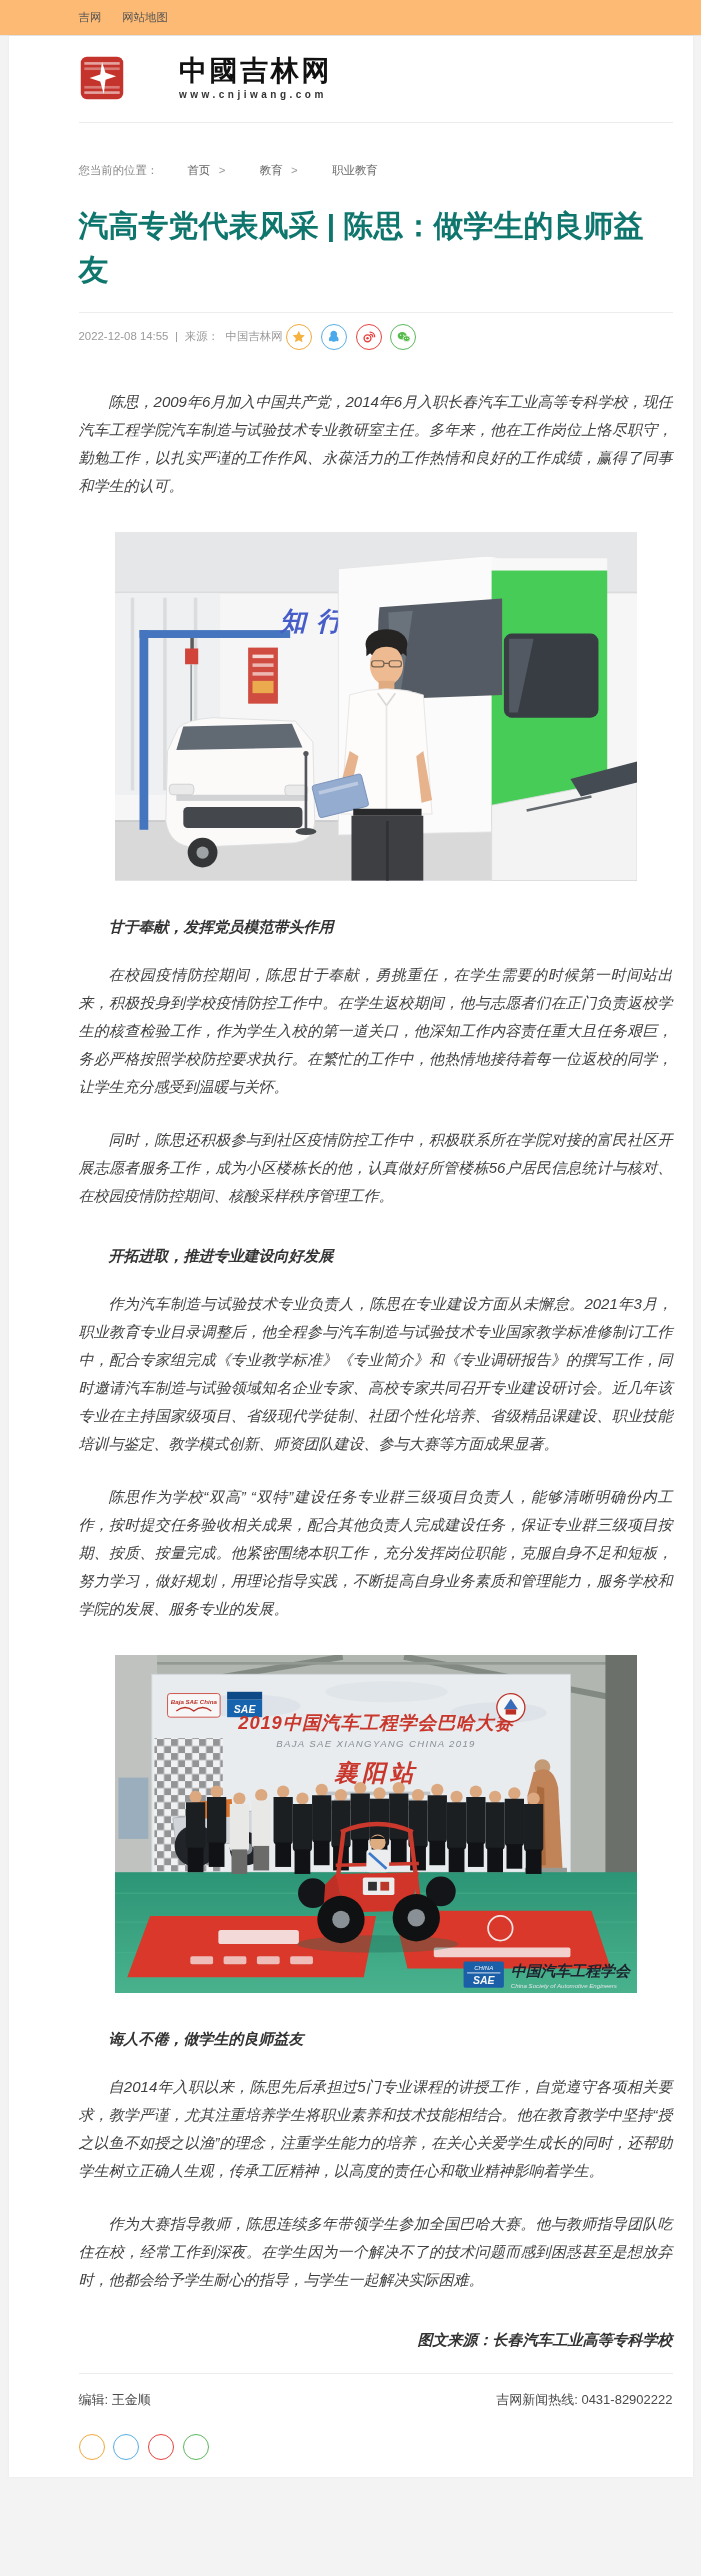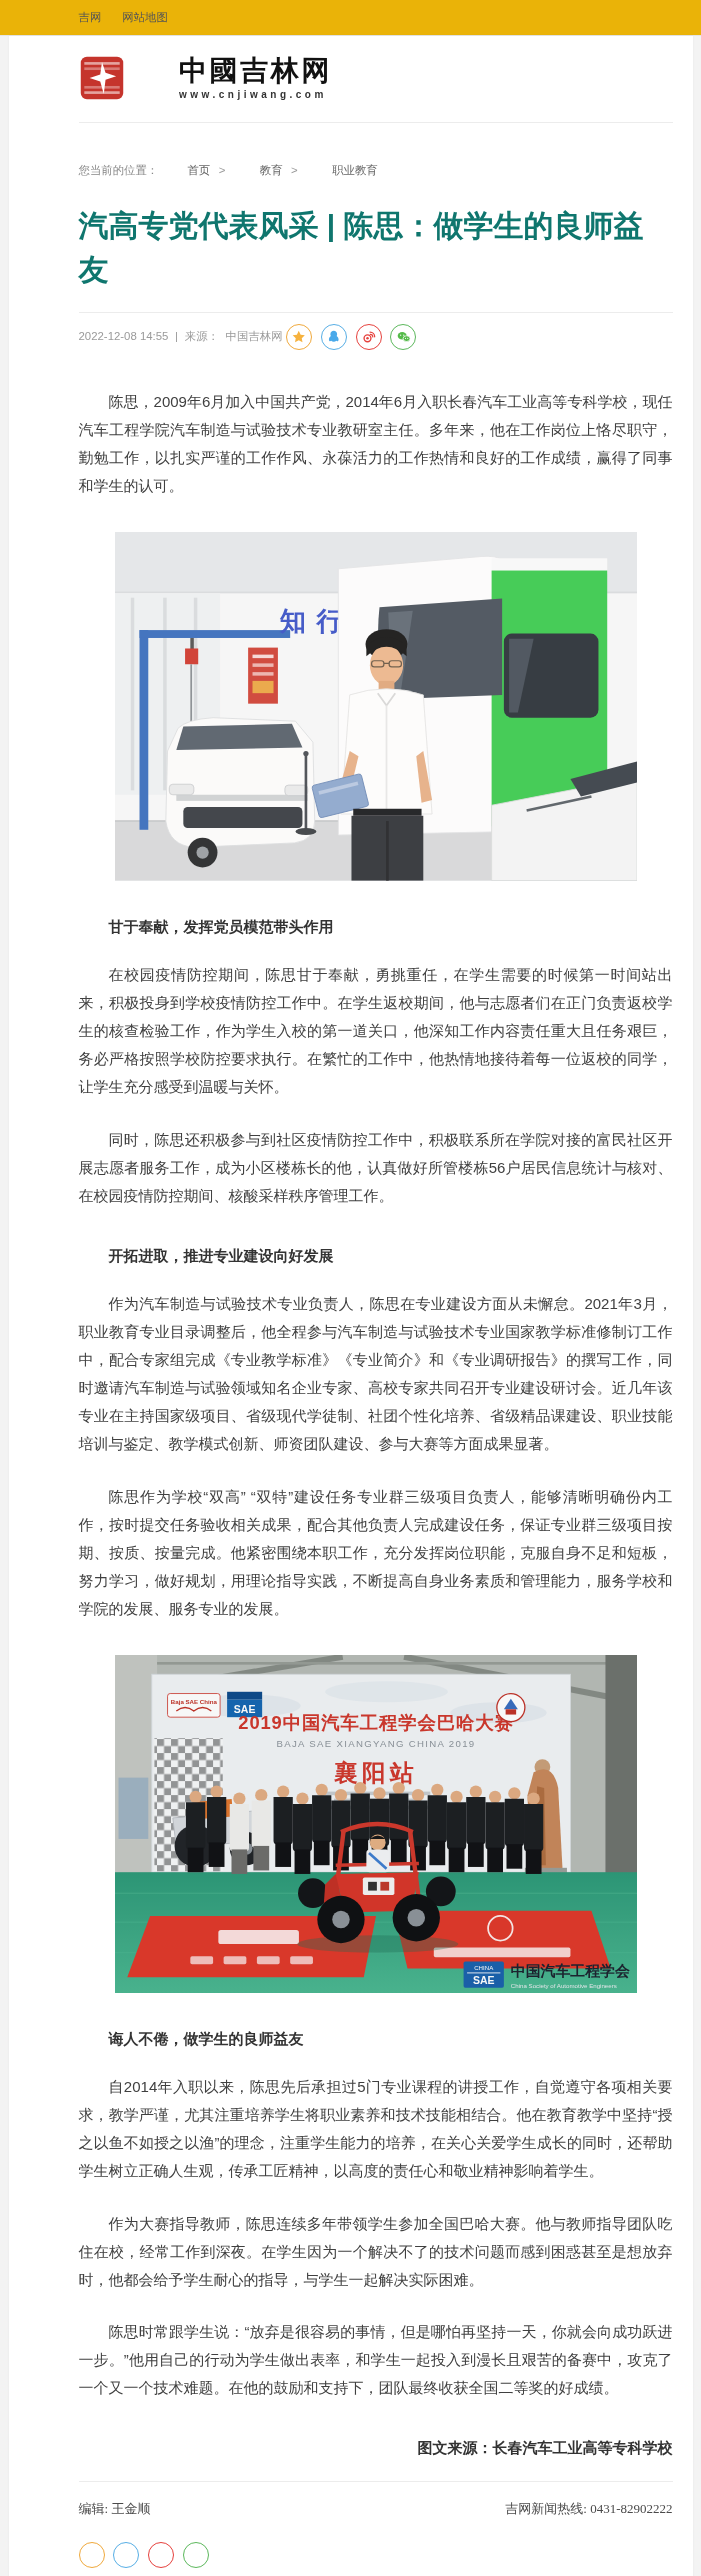--- a/index.html
+++ b/index.html
@@ -6,21 +6,21 @@
   html,body { margin:0; padding:0; }
   body {
     background:#f3f3f3;
     font-family:"Liberation Sans","DejaVu Sans",sans-serif;
     color:#404040;
     width:701px;
     min-height:2576px;
   }
   .topbar {
     height:36px;
-    background:#eab308;
+    background:#fdba74;
     border-bottom:0.9px solid #e5e5e5;
   }
   .topbar-inner {
     width:684px; margin:0 auto; height:100%;
     padding-left:70px;
     display:flex; align-items:center; gap:21px;
     font-size:11.4px; color:#555;
   }
   .topbar-link { cursor:pointer; }
   .card {
@@ -65,38 +65,38 @@
     border:0.9px solid #ccc; background:#fff;
     display:flex; align-items:center; justify-content:center;
     cursor:pointer; padding:0;
   }
   .share-btn.fav { border-color:#f0a93c; }
   .share-btn.qq { border-color:#57aee5; }
   .share-btn.weibo { border-color:#e6413d; }
   .share-btn.wechat { border-color:#5cb85c; }
 
   
-  .article { padding-top:7px; }
+  .article { padding-top:7px;font-style:italic; }
   .article p.body {
     font-size:15px; line-height:28px; color:#404040;
     text-align:justify; text-indent:2em; margin:24.5px 0;
   }
   .article h3.section {
     font-size:15px; color:#333; font-weight:bold;
     text-indent:2em; margin:35px 0 23px; line-height:21px;
   }
   .photo { display:block; margin:32px auto; width:522px; }
   .credit {
     font-size:15px; font-weight:bold; color:#333;
     text-align:right; margin:35px 0 0; line-height:21px;
   }
 
   
   .footer { margin-top:23px; border-top:0.9px solid #ececec; padding:17.5px 0 17.5px; }
-  .footer-row { display:flex; justify-content:space-between; font-size:13px; color:#4a4a4a;font-family:Liberation Serif, serif; }
+  .footer-row { display:flex; justify-content:space-between; font-size:13px; color:#4a4a4a; }
   .footer-share { margin-top:24.5px; }
 </style>
 </head>
 <body>
 
 <div class="topbar">
   <div class="topbar-inner">
     <span class="topbar-link">吉网</span>
     <span class="topbar-link">网站地图</span>
   </div>
@@ -409,21 +409,20 @@
           <text x="421" y="376" text-anchor="middle" font-size="12" font-weight="bold" fill="#fff">SAE</text>
           <text x="452" y="367" font-size="17" font-weight="bold" fill="#1d2430">中国汽车工程学会</text>
           <text x="452" y="380" font-size="7" fill="#e8ecef">China Society of Automotive Engineers</text>
         </g>
         <rect width="596" height="386" fill="#000" opacity="0.03"></rect>
       </svg>
 
       <h3 class="section">诲人不倦，做学生的良师益友</h3>
       <p class="body">自2014年入职以来，陈思先后承担过5门专业课程的讲授工作，自觉遵守各项相关要求，教学严谨，尤其注重培养学生将职业素养和技术技能相结合。他在教育教学中坚持“授之以鱼不如授之以渔”的理念，注重学生能力的培养，在关心关爱学生成长的同时，还帮助学生树立正确人生观，传承工匠精神，以高度的责任心和敬业精神影响着学生。</p>
       <p class="body">作为大赛指导教师，陈思连续多年带领学生参加全国巴哈大赛。他与教师指导团队吃住在校，经常工作到深夜。在学生因为一个解决不了的技术问题而感到困惑甚至是想放弃时，他都会给予学生耐心的指导，与学生一起解决实际困难。</p>
-      <p class="body">陈思时常跟学生说：“放弃是很容易的事情，但是哪怕再坚持一天，你就会向成功跃进一步。”他用自己的行动为学生做出表率，和学生一起投入到漫长且艰苦的备赛中，攻克了一个又一个技术难题。在他的鼓励和支持下，团队最终收获全国二等奖的好成绩。</p>
 
       <p class="credit">图文来源：长春汽车工业高等专科学校</p>
     </div>
 
     <div class="footer">
       <div class="footer-row">
         <div>
           <span>编辑:</span>
           <span>王金顺</span>
         </div>

